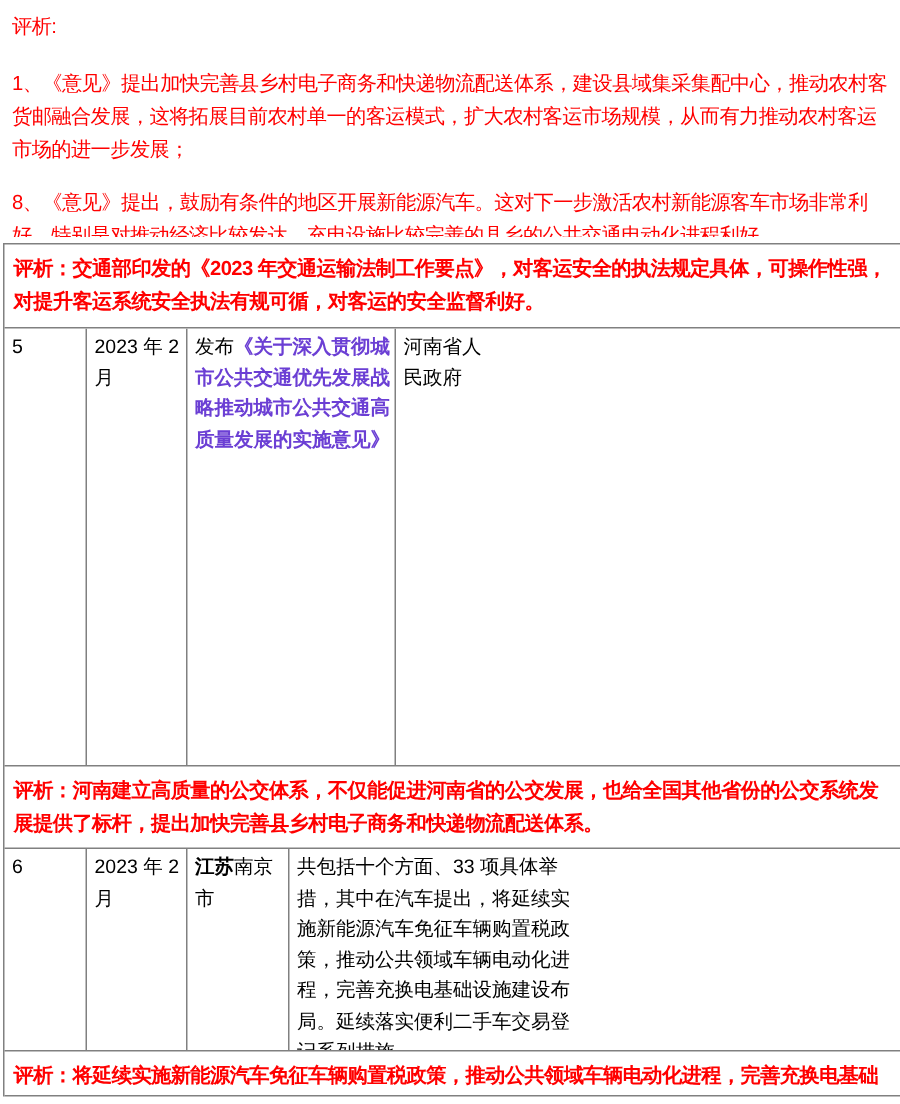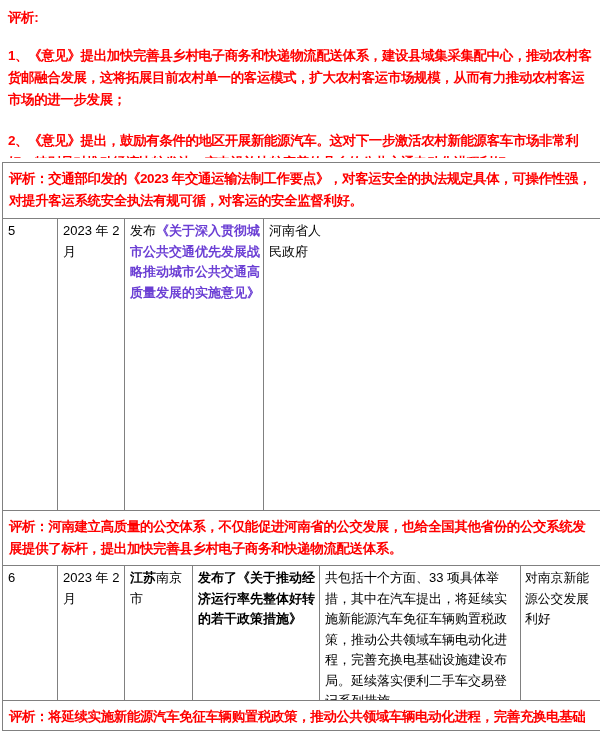--- a/index.html
+++ b/index.html
@@ -17,28 +17,28 @@
     color: #000;
   }
   .page { width: 600px; height: 736px; overflow: hidden; position: relative; background:#fff; }
 
   
   .top {
     height: 158px;
     padding: 7px 8px 0 8px;
     overflow: hidden;
     color: var(--red);
-    font-weight: bold;
+    font-weight: normal;
     font-size: 13.5px;
     line-height: 22px;
     letter-spacing: -0.4px;
   }
   .top p { margin: 0; }
   .top .lbl { margin-bottom: 16px; }
-  .top .pt1 { margin-bottom: 19px; }
+  .top .pt1 { margin-bottom: 13px; }
 
   
   .doc-table {
     margin: 4px 2px;
     width: 600px;
     border: 1px solid var(--border);
     border-bottom: none;
   }
   .c-row {
     border-bottom: 1px solid var(--border);
@@ -82,21 +82,21 @@
   .bold-black { font-weight: bold; }
 </style>
 </head>
 <body>
 
 <div class="page">
 
   <div class="top">
     <p class="lbl">评析:</p>
     <p class="pt1">1、《意见》提出加快完善县乡村电子商务和快递物流配送体系，建设县域集采集配中心，推动农村客货邮融合发展，这将拓展目前农村单一的客运模式，扩大农村客运市场规模，从而有力推动农村客运市场的进一步发展；</p>
-    <p class="pt2">2、《意见》提出，鼓励有条件的地区开展新能源汽车。这对下一步激活农村新能源客车市场非常利好。特别是对推动经济比较发达、充电设施比较完善的县乡的公共交通电动化进程利好。</p>
+    <p class="pt2">8、《意见》提出，鼓励有条件的地区开展新能源汽车。这对下一步激活农村新能源客车市场非常利好。特别是对推动经济比较发达、充电设施比较完善的县乡的公共交通电动化进程利好。</p>
   </div>
 
   <div class="doc-table">
 
     <div class="c-row h1">
       <span>评析：交通部印发的《2023 年交通运输法制工作要点》，对客运安全的执法规定具体，可操作性强，对提升客运系统安全执法有规可循，对客运的安全监督利好。</span>
     </div>
 
     <div class="d-row r5">
       <div class="cell w-num">5</div>
@@ -110,23 +110,21 @@
     <div class="c-row h2">
       <span>评析：河南建立高质量的公交体系，不仅能促进河南省的公交发展，也给全国其他省份的公交系统发展提供了标杆，提出加快完善县乡村电子商务和快递物流配送体系。</span>
     </div>
 
     <div class="d-row r6">
       <div class="cell w-num">6</div>
       <div class="cell w-date">2023 年 2 月</div>
       <div class="cell w-org">
         <span class="bold-black">江苏</span><span>南京市</span>
       </div>
-      <div class="cell w-t6 bold-black">发布了《关于推动经济运行率先整体好转的若干政策措施》</div>
       <div class="cell w-c6">共包括十个方面、33 项具体举措，其中在汽车提出，将延续实施新能源汽车免征车辆购置税政策，推动公共领域车辆电动化进程，完善充换电基础设施建设布局。延续落实便利二手车交易登记系列措施。</div>
-      <div class="cell w-imp">对南京新能源公交发展利好</div>
     </div>
 
     <div class="c-row h3">
       <span>评析：将延续实施新能源汽车免征车辆购置税政策，推动公共领域车辆电动化进程，完善充换电基础设施</span>
     </div>
 
   </div>
 </div>
 
 </body></html>

